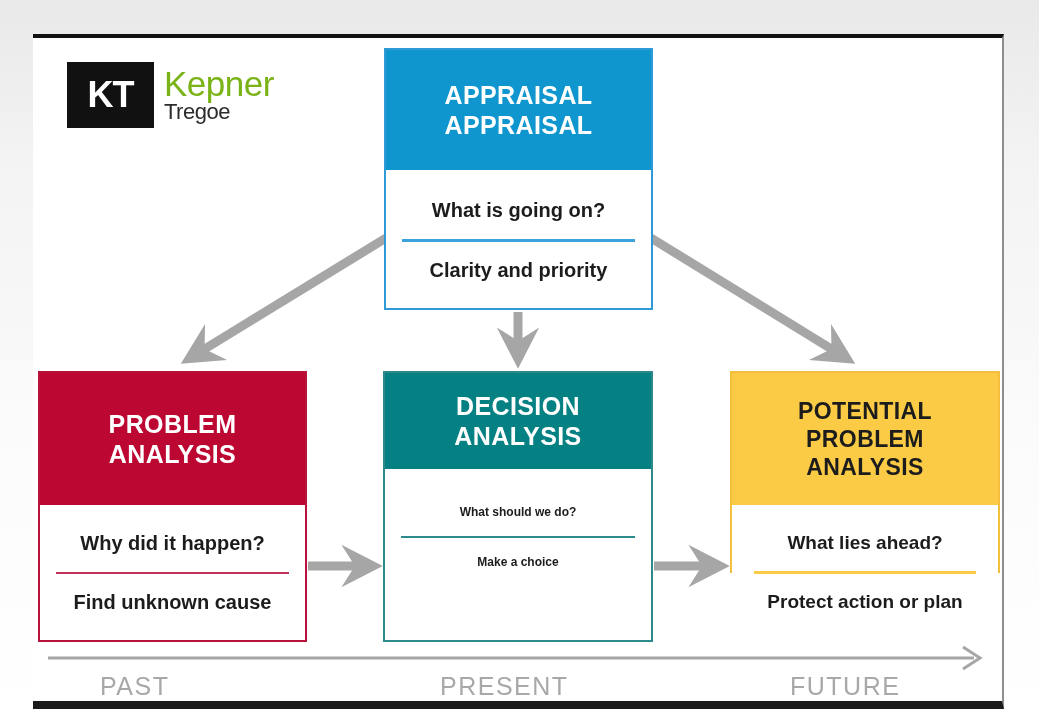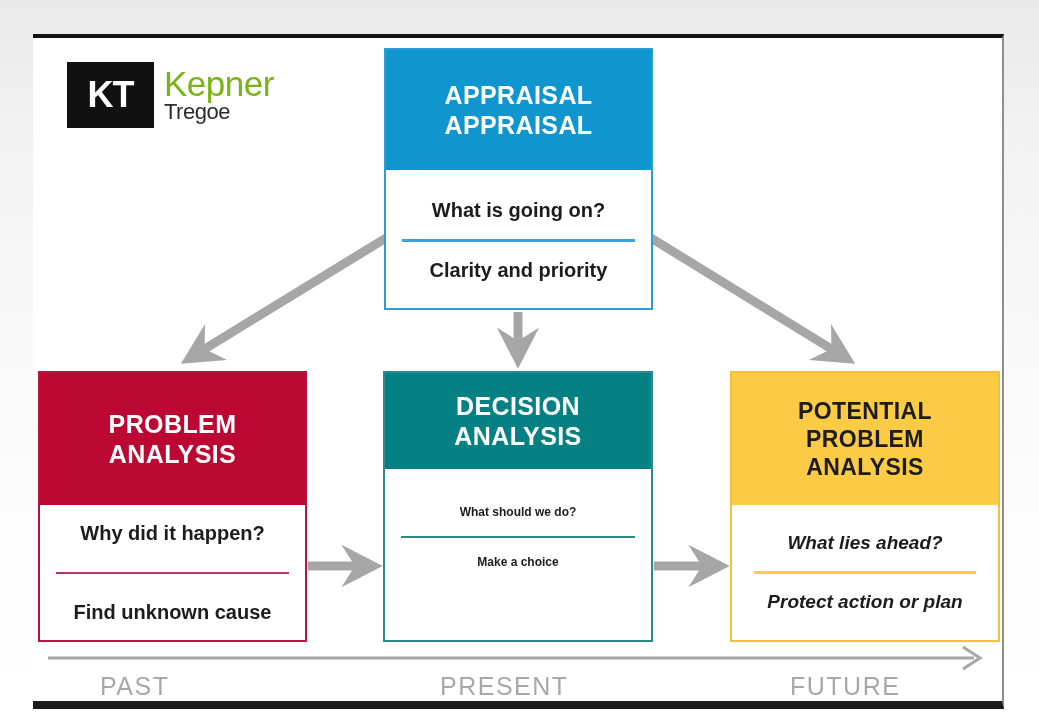--- a/index.html
+++ b/index.html
@@ -117,40 +117,40 @@
   #box-situation .pbox-head { background: #0f96ce; height: 122px; font-size: 25px; border-bottom: 2px solid #ffffff; }
   #box-situation .pbox-body { height: 136px; }
   #box-situation .pbox-q, #box-situation .pbox-a { font-size: 20px; }
   #box-situation .pbox-q { margin-bottom: 17px; }
   #box-situation .pbox-a { margin-top: 17px; }
   #box-situation .pbox-rule { border-top-width: 3px; border-top-color: #3ba2dc; }
 
   
   #box-problem { left: 38px; top: 371px; width: 269px; height: 271px; border: 2px solid #b8133c; }
   #box-problem .pbox-head { background: #bd0733; height: 132px; font-size: 25px; }
-  #box-problem .pbox-body { height: 135px; gap: 10px; }
+  #box-problem .pbox-body { height: 135px; }
   #box-problem .pbox-q, #box-problem .pbox-a { font-size: 20px; }
   #box-problem .pbox-q { margin-bottom: 17px; }
   #box-problem .pbox-a { margin-top: 17px; }
   #box-problem .pbox-rule { border-top-width: 2px; border-top-color: #c0325a; }
 
   
   #box-decision { left: 383px; top: 371px; width: 270px; height: 271px; border: 2px solid #2c8a8c; }
   #box-decision .pbox-head { background: #058083; height: 96px; font-size: 25px; }
   #box-decision .pbox-body { height: 135px; }
   #box-decision .pbox-q, #box-decision .pbox-a { font-size: 12px; }
   #box-decision .pbox-q { margin-bottom: 17px; }
   #box-decision .pbox-a { margin-top: 17px; }
   #box-decision .pbox-rule { border-top-width: 2px; border-top-color: #2c8a8c; }
 
   
-  #box-potential { left: 730px; top: 371px; width: 270px; height: 271px; border: 2px solid #f4bf3d; }
+  #box-potential { left: 730px; top: 371px; width: 270px; height: 202px; border: 2px solid #f4bf3d; }
   #box-potential .pbox-head { background: #fbcb46; color: #1c1c1c; height: 132px; font-size: 23px; }
   #box-potential .pbox-body { height: 135px; }
-  #box-potential .pbox-q, #box-potential .pbox-a { font-size: 19px; font-style: italic; }
+  #box-potential .pbox-q, #box-potential .pbox-a { font-size: 19px; }
   #box-potential .pbox-q { margin-bottom: 17px; }
   #box-potential .pbox-a { margin-top: 17px; }
   #box-potential .pbox-rule { border-top-width: 3px; border-top-color: #fbcb46; margin: 0 22px; }
 
   
   .tl-label {
     position: absolute;
     color: #a8a8a8;
     font-size: 25px;
     letter-spacing: 1.5px;

